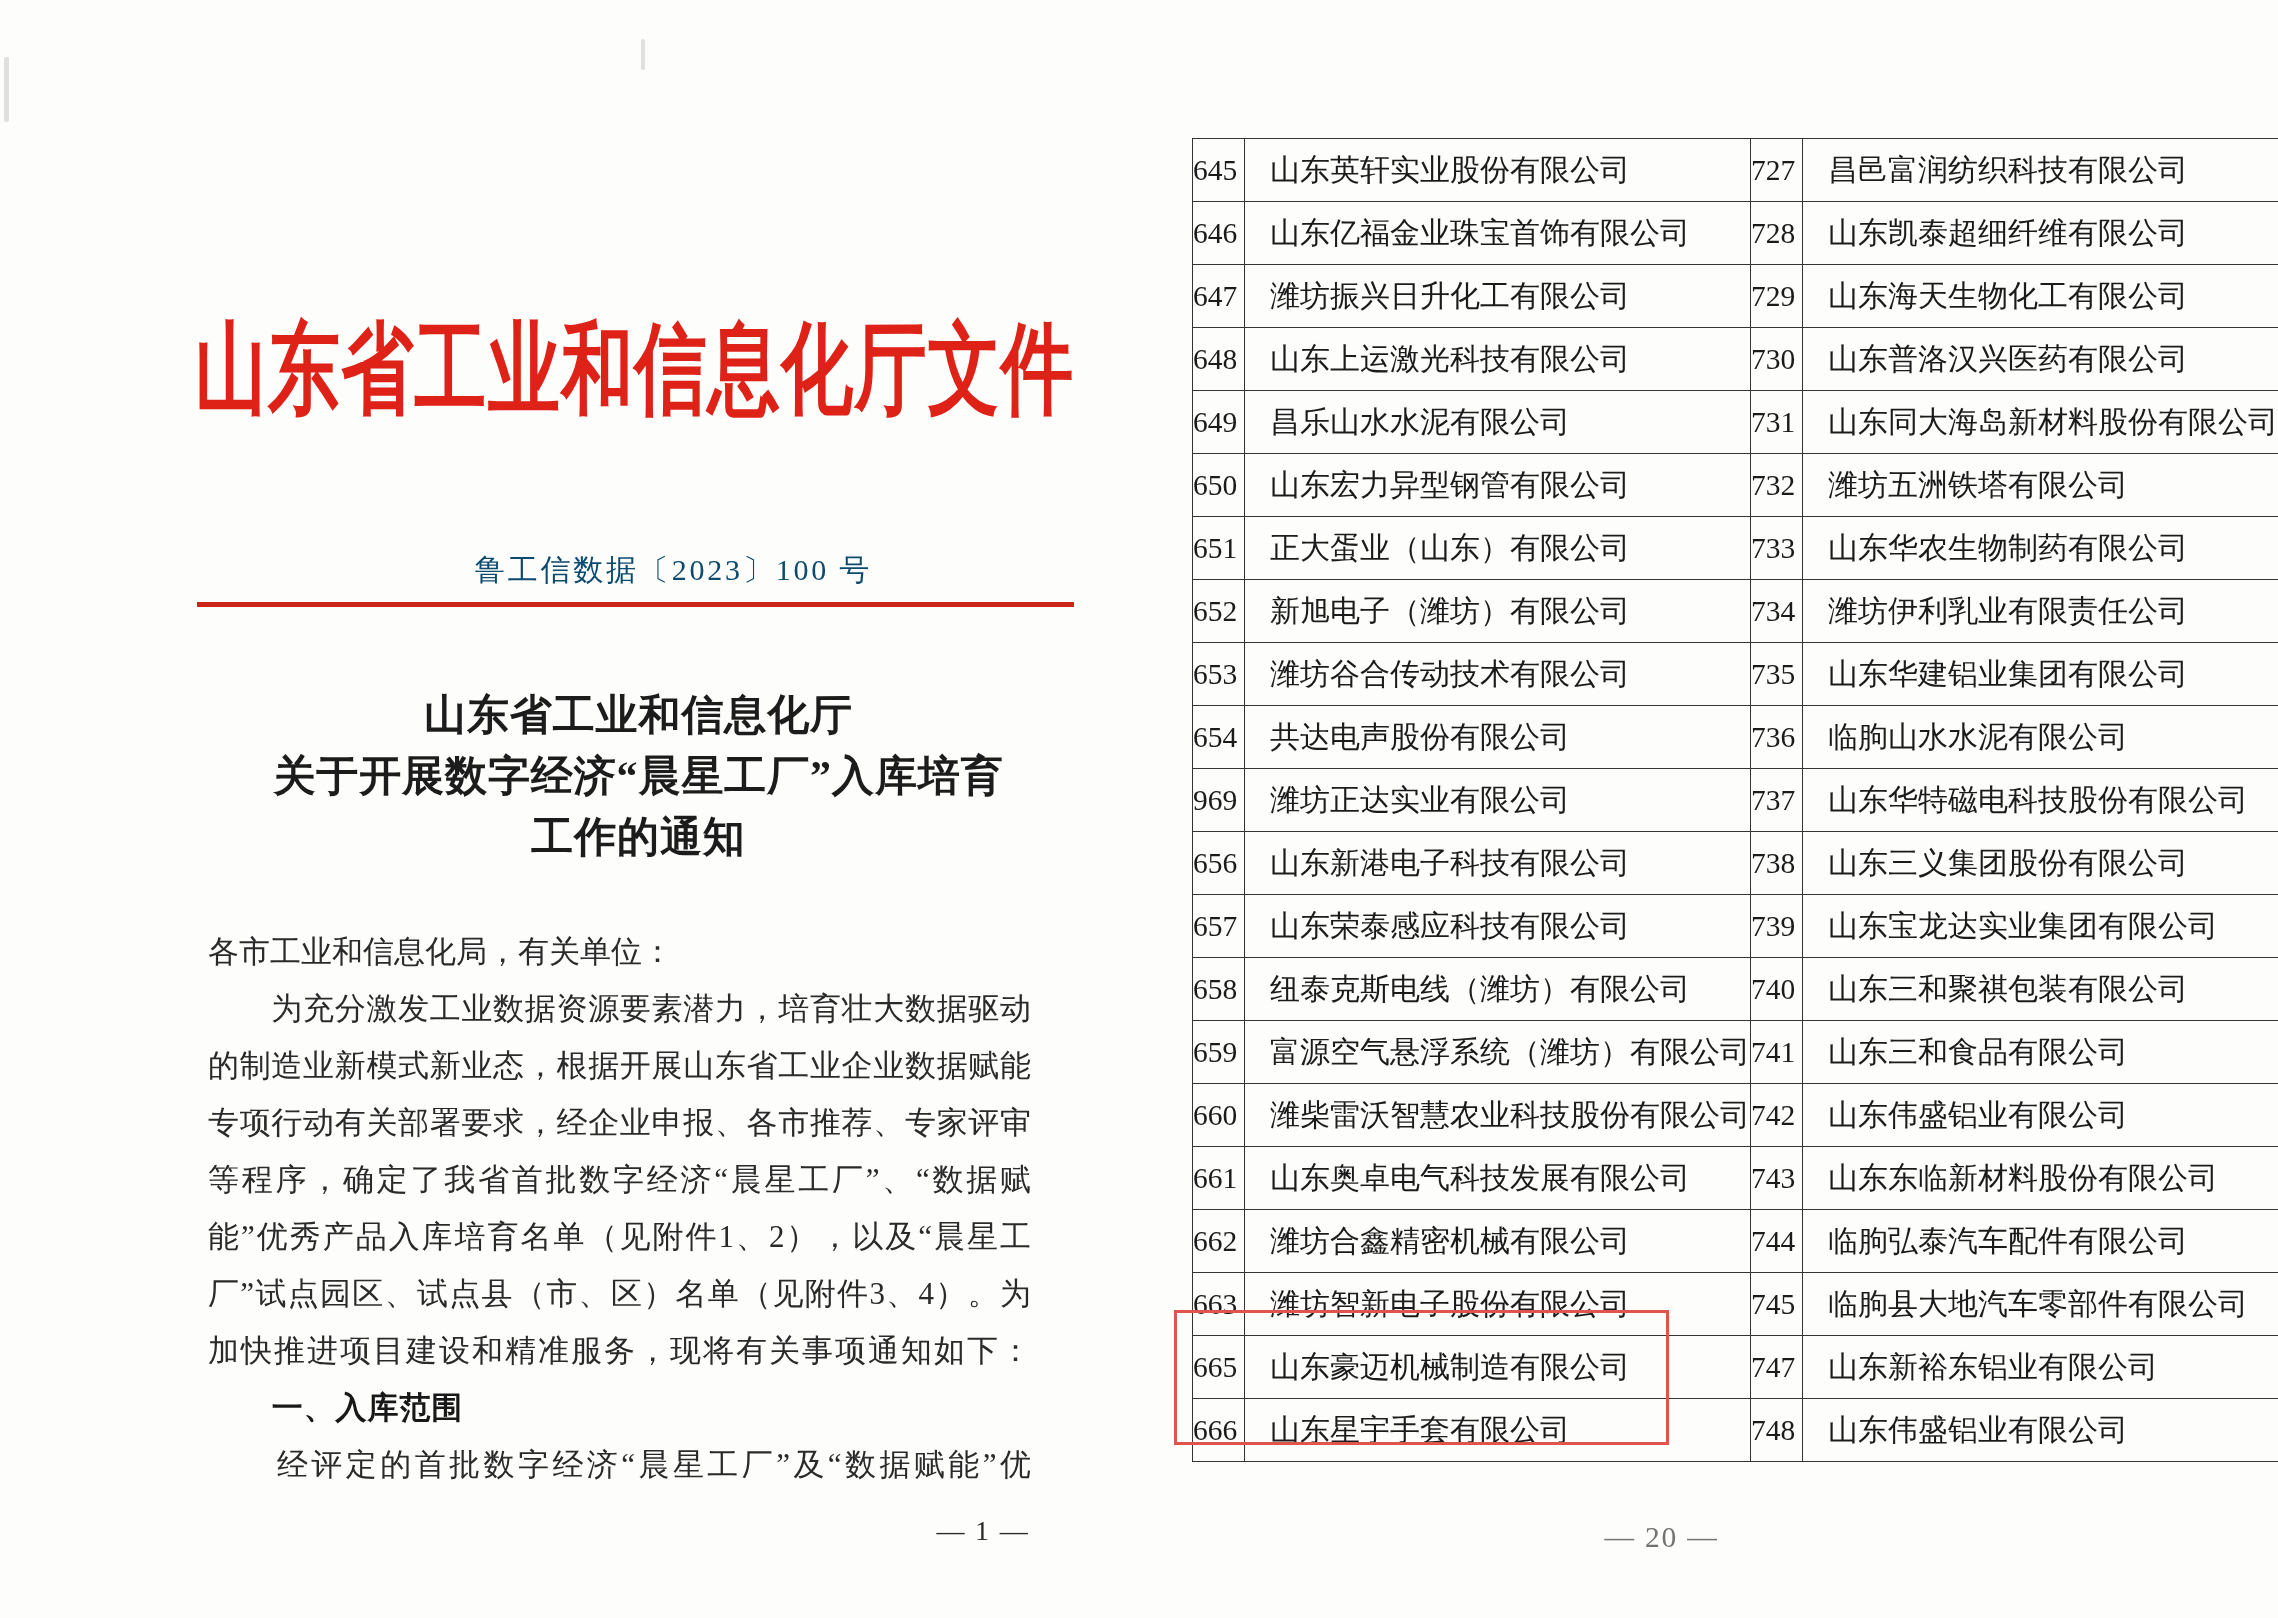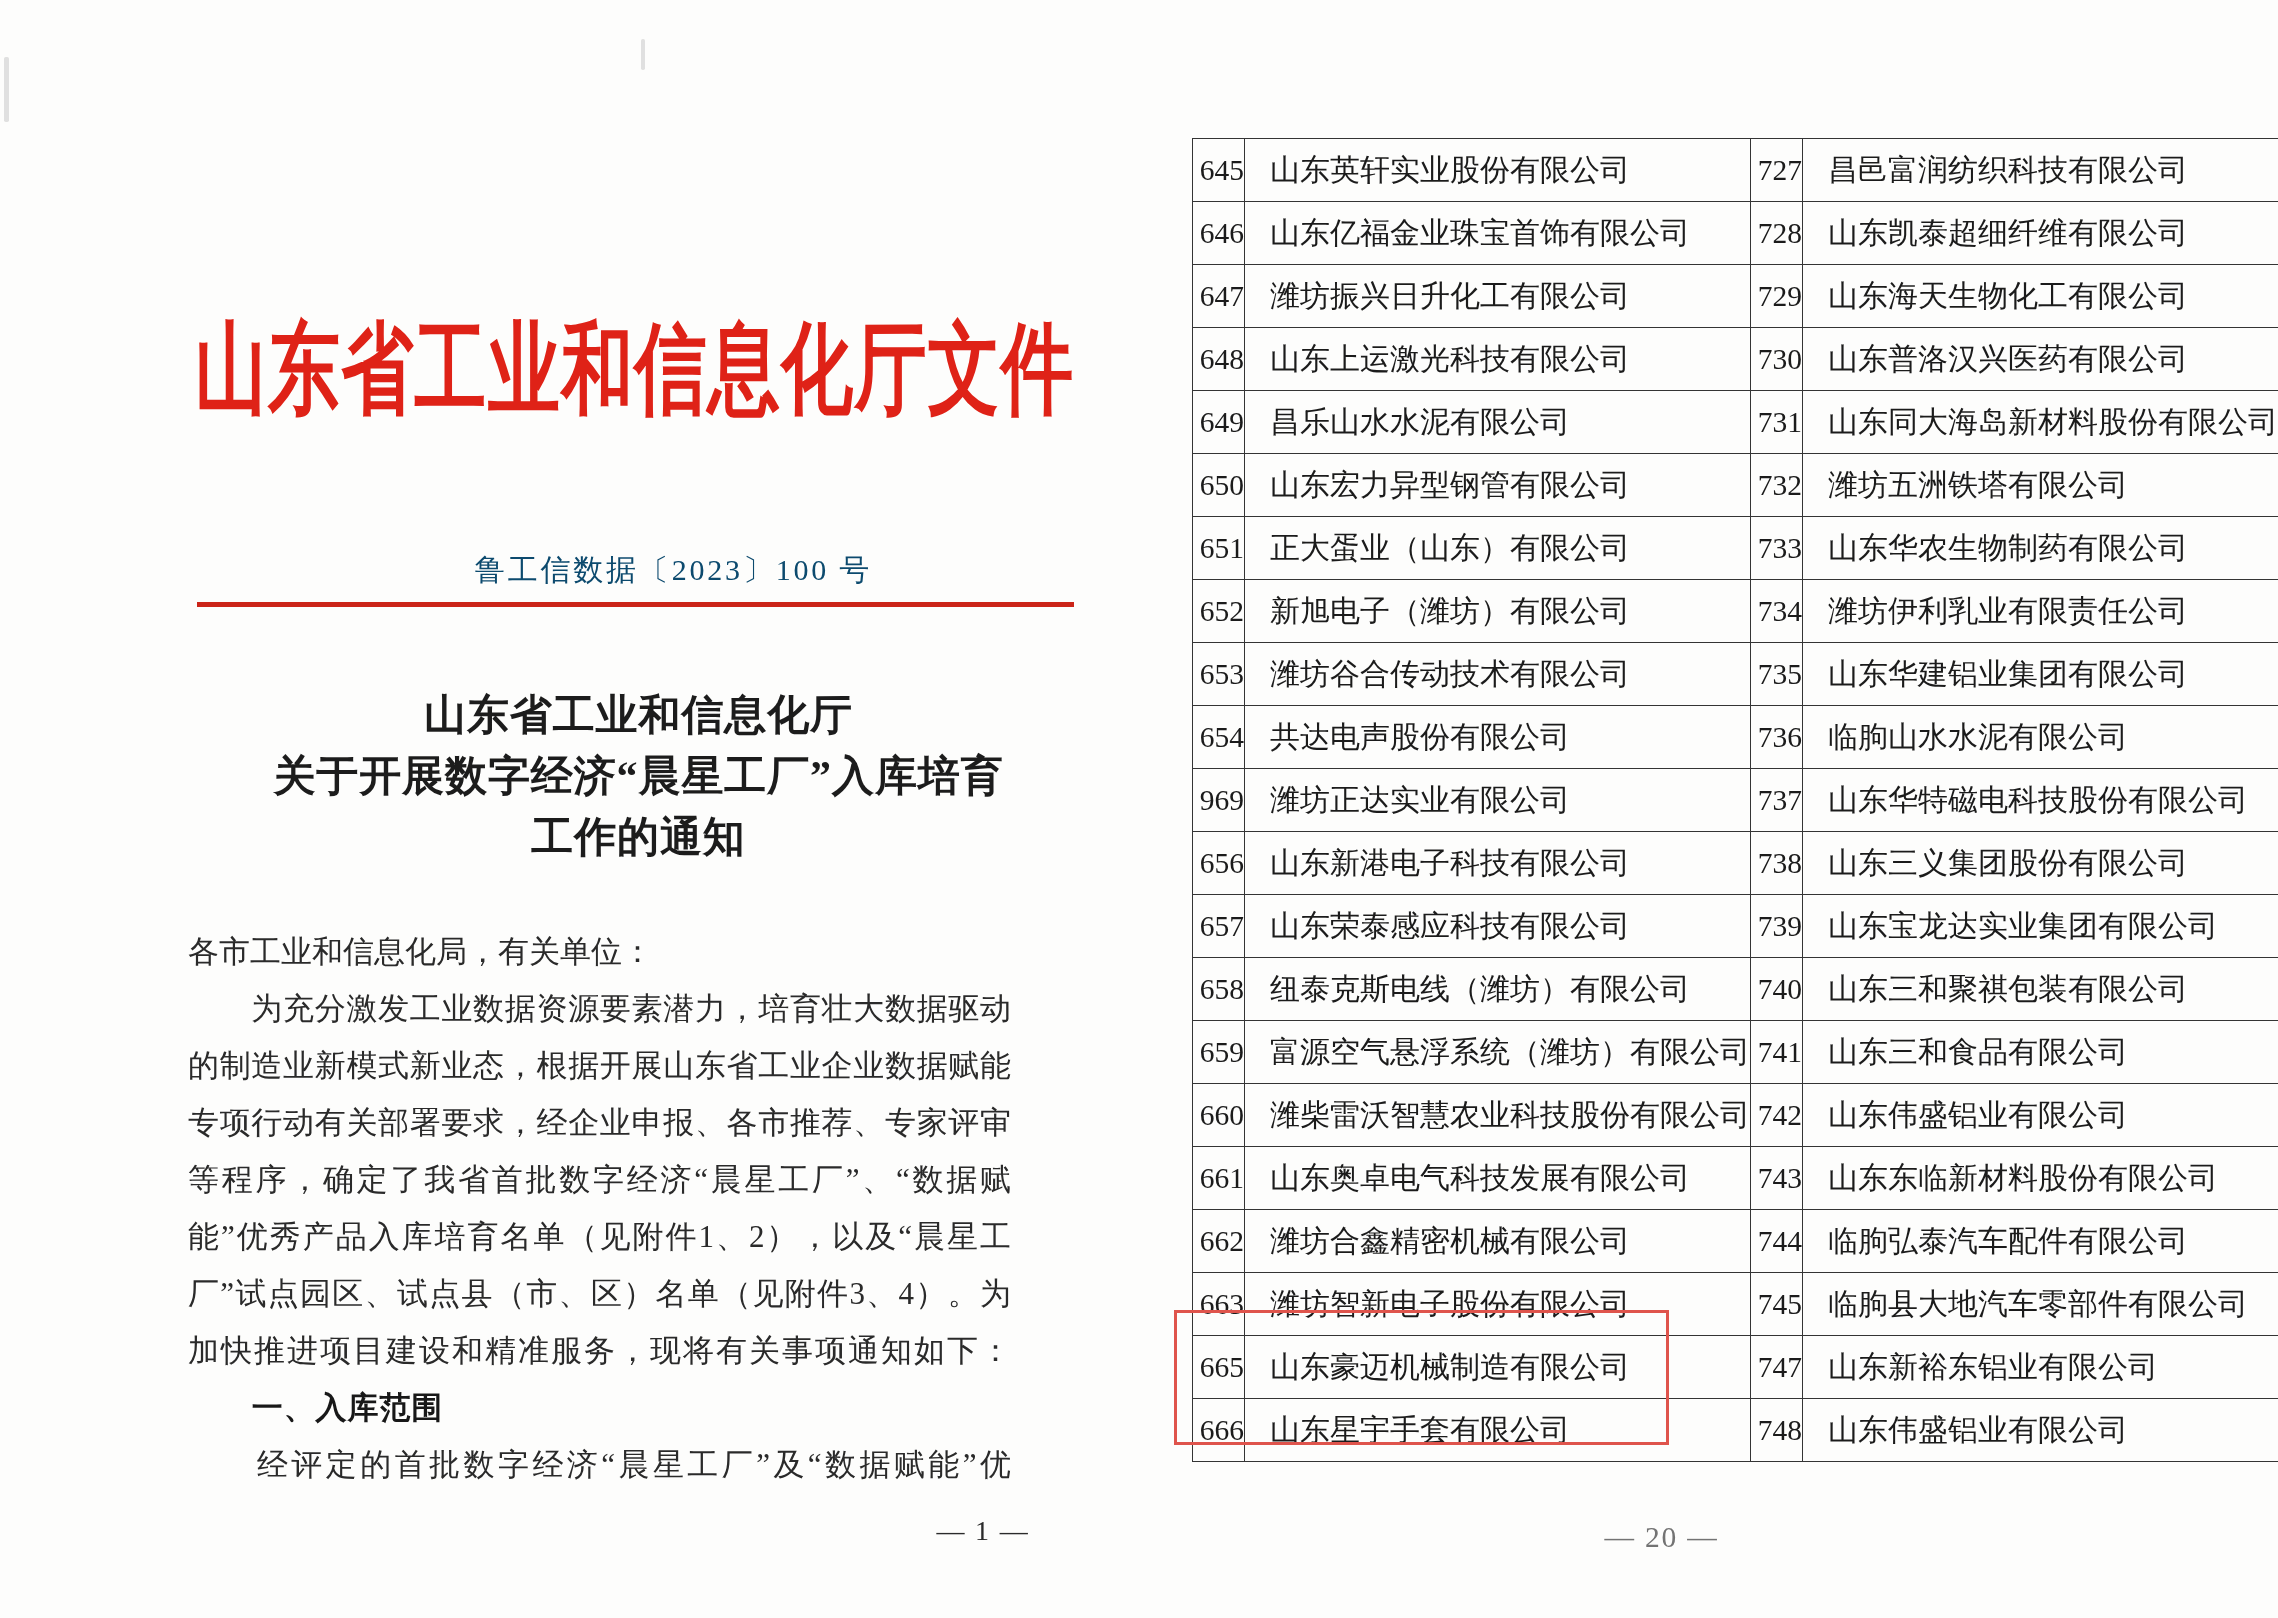--- a/index.html
+++ b/index.html
@@ -23,21 +23,21 @@
     position:absolute;left:197px;top:602px;width:877px;height:4.6px;
     background:#cb2418;
   }
   .notice-title{
     position:absolute;left:0;top:685px;width:1255px;text-align:center;
     font-size:42px;font-weight:700;line-height:61px;color:#1c1c1c;
     letter-spacing:0.9px;
     margin-left:11px;
   }
   .body-block{
-    position:absolute;left:188px;top:923px;width:823px;
+    position:absolute;left:208px;top:923px;width:823px;
     font-size:31px;color:#2a2a2a;
   }
   .body-line{height:57px;line-height:57px;white-space:nowrap;}
   .body-line.justify{text-align:justify;text-align-last:justify;}
   .body-line.heading{
     font-family:"Liberation Sans","DejaVu Sans",sans-serif;
     font-weight:700;color:#181818;letter-spacing:0.9px;
   }
   .page-number-1{
     position:absolute;left:877px;top:1515px;width:212px;text-align:center;
@@ -45,21 +45,21 @@
   }
   
   .company-table{
     position:absolute;left:1192px;top:138px;border-collapse:collapse;
     table-layout:fixed;
   }
   .company-table td{
     border:1.8px solid #343434;height:62px;padding:0;
     font-size:30px;color:#1b1b1b;overflow:hidden;white-space:nowrap;
   }
-  .company-table td.no{width:70px;text-align:right;font-size:29.5px;}
+  .company-table td.no{width:70px;text-align:left;font-size:29.5px;}
   .company-table td.name{width:401px;text-align:left;padding-left:25px;}
   .highlight-box{
     position:absolute;left:1174px;top:1310px;width:489px;height:129px;
     border:3.7px solid #df544c;background:transparent;
   }
   .page-number-20{
     position:absolute;left:1200px;top:1521px;width:923px;text-align:center;
     font-size:29.5px;letter-spacing:1.8px;color:#737373;
   }
   

